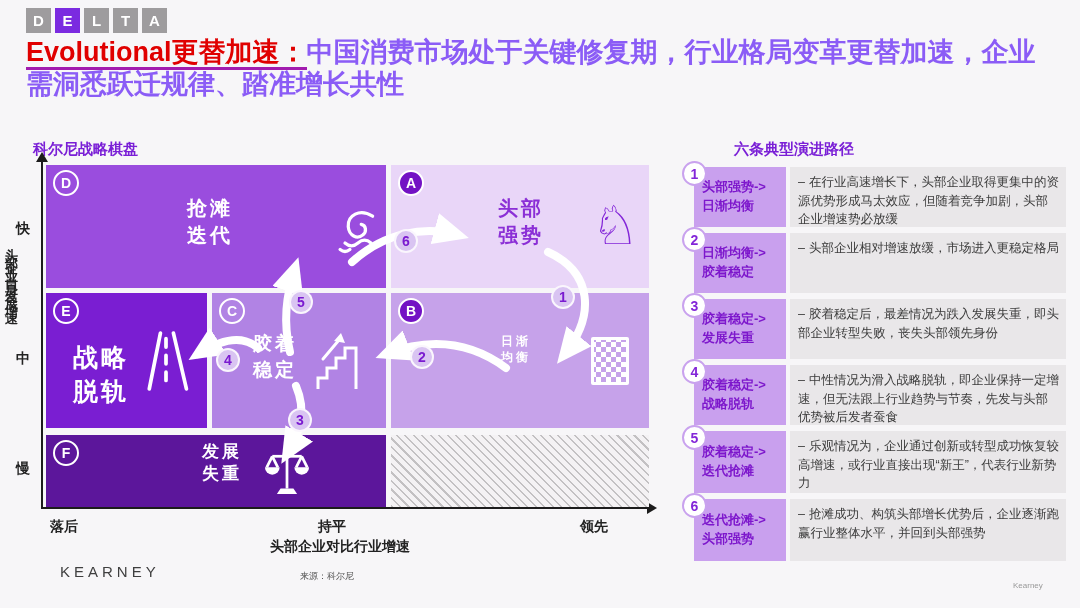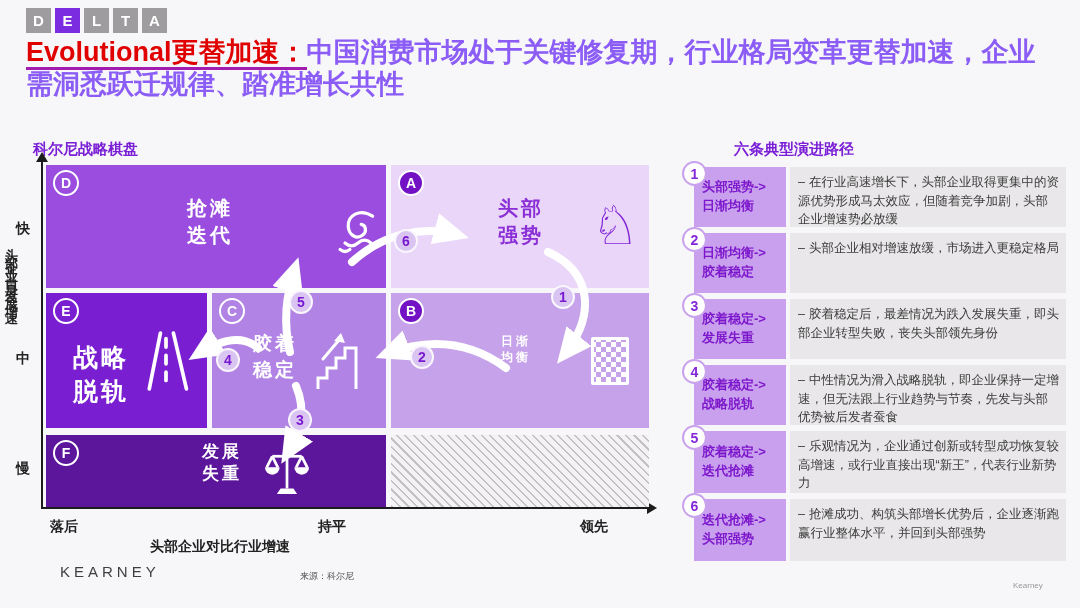--- a/index.html
+++ b/index.html
@@ -18,21 +18,21 @@
   .yaxis{position:absolute;left:41px;top:162px;width:2px;height:346px;background:#1c1c1c;}
   .yaxis-arrow{position:absolute;left:36px;top:152px;width:0;height:0;
     border-left:6px solid transparent;border-right:6px solid transparent;border-bottom:10px solid #1c1c1c;}
   .xaxis{position:absolute;left:41px;top:507px;width:608px;height:2px;background:#1c1c1c;}
   .xaxis-arrow{position:absolute;left:647px;top:502px;width:0;height:0;
     border-top:6px solid transparent;border-bottom:6px solid transparent;border-left:10px solid #1c1c1c;}
   .ytick{position:absolute;left:16px;font-size:14px;font-weight:bold;color:#222;}
   .ytitle{position:absolute;left:2px;top:238px;font-size:13px;font-weight:bold;color:#222;
           writing-mode:vertical-rl;letter-spacing:7px;}
   .xtick{position:absolute;top:518px;font-size:14px;font-weight:bold;color:#222;}
-  .xtitle{position:absolute;left:150px;top:538px;width:380px;text-align:left;font-size:14px;font-weight:bold;color:#222;}
+  .xtitle{position:absolute;left:150px;top:538px;width:380px;text-align:center;font-size:14px;font-weight:bold;color:#222;}
   .cell{position:absolute;}
   .cell-letter{position:absolute;left:7px;top:5px;width:22px;height:22px;border:2px solid #fff;border-radius:50%;
                color:#fff;font-size:14px;font-weight:bold;display:flex;align-items:center;justify-content:center;}
   .cell-letter.filled{background:#7312c4;}
   .cell-label{position:absolute;text-align:center;color:#fff;font-size:20px;font-weight:bold;
               line-height:1.35;letter-spacing:3px;}
   .cell-label.purpletxt{color:#8b2fd6;}
   .knight{position:absolute;color:#8326d8;font-size:54px;line-height:1;
           font-family:"DejaVu Sans",sans-serif;}
   .hatch{background:repeating-linear-gradient(45deg,#c3c1c3 0,#c3c1c3 1.5px,#f4f2f4 1.5px,#f4f2f4 6px);}

